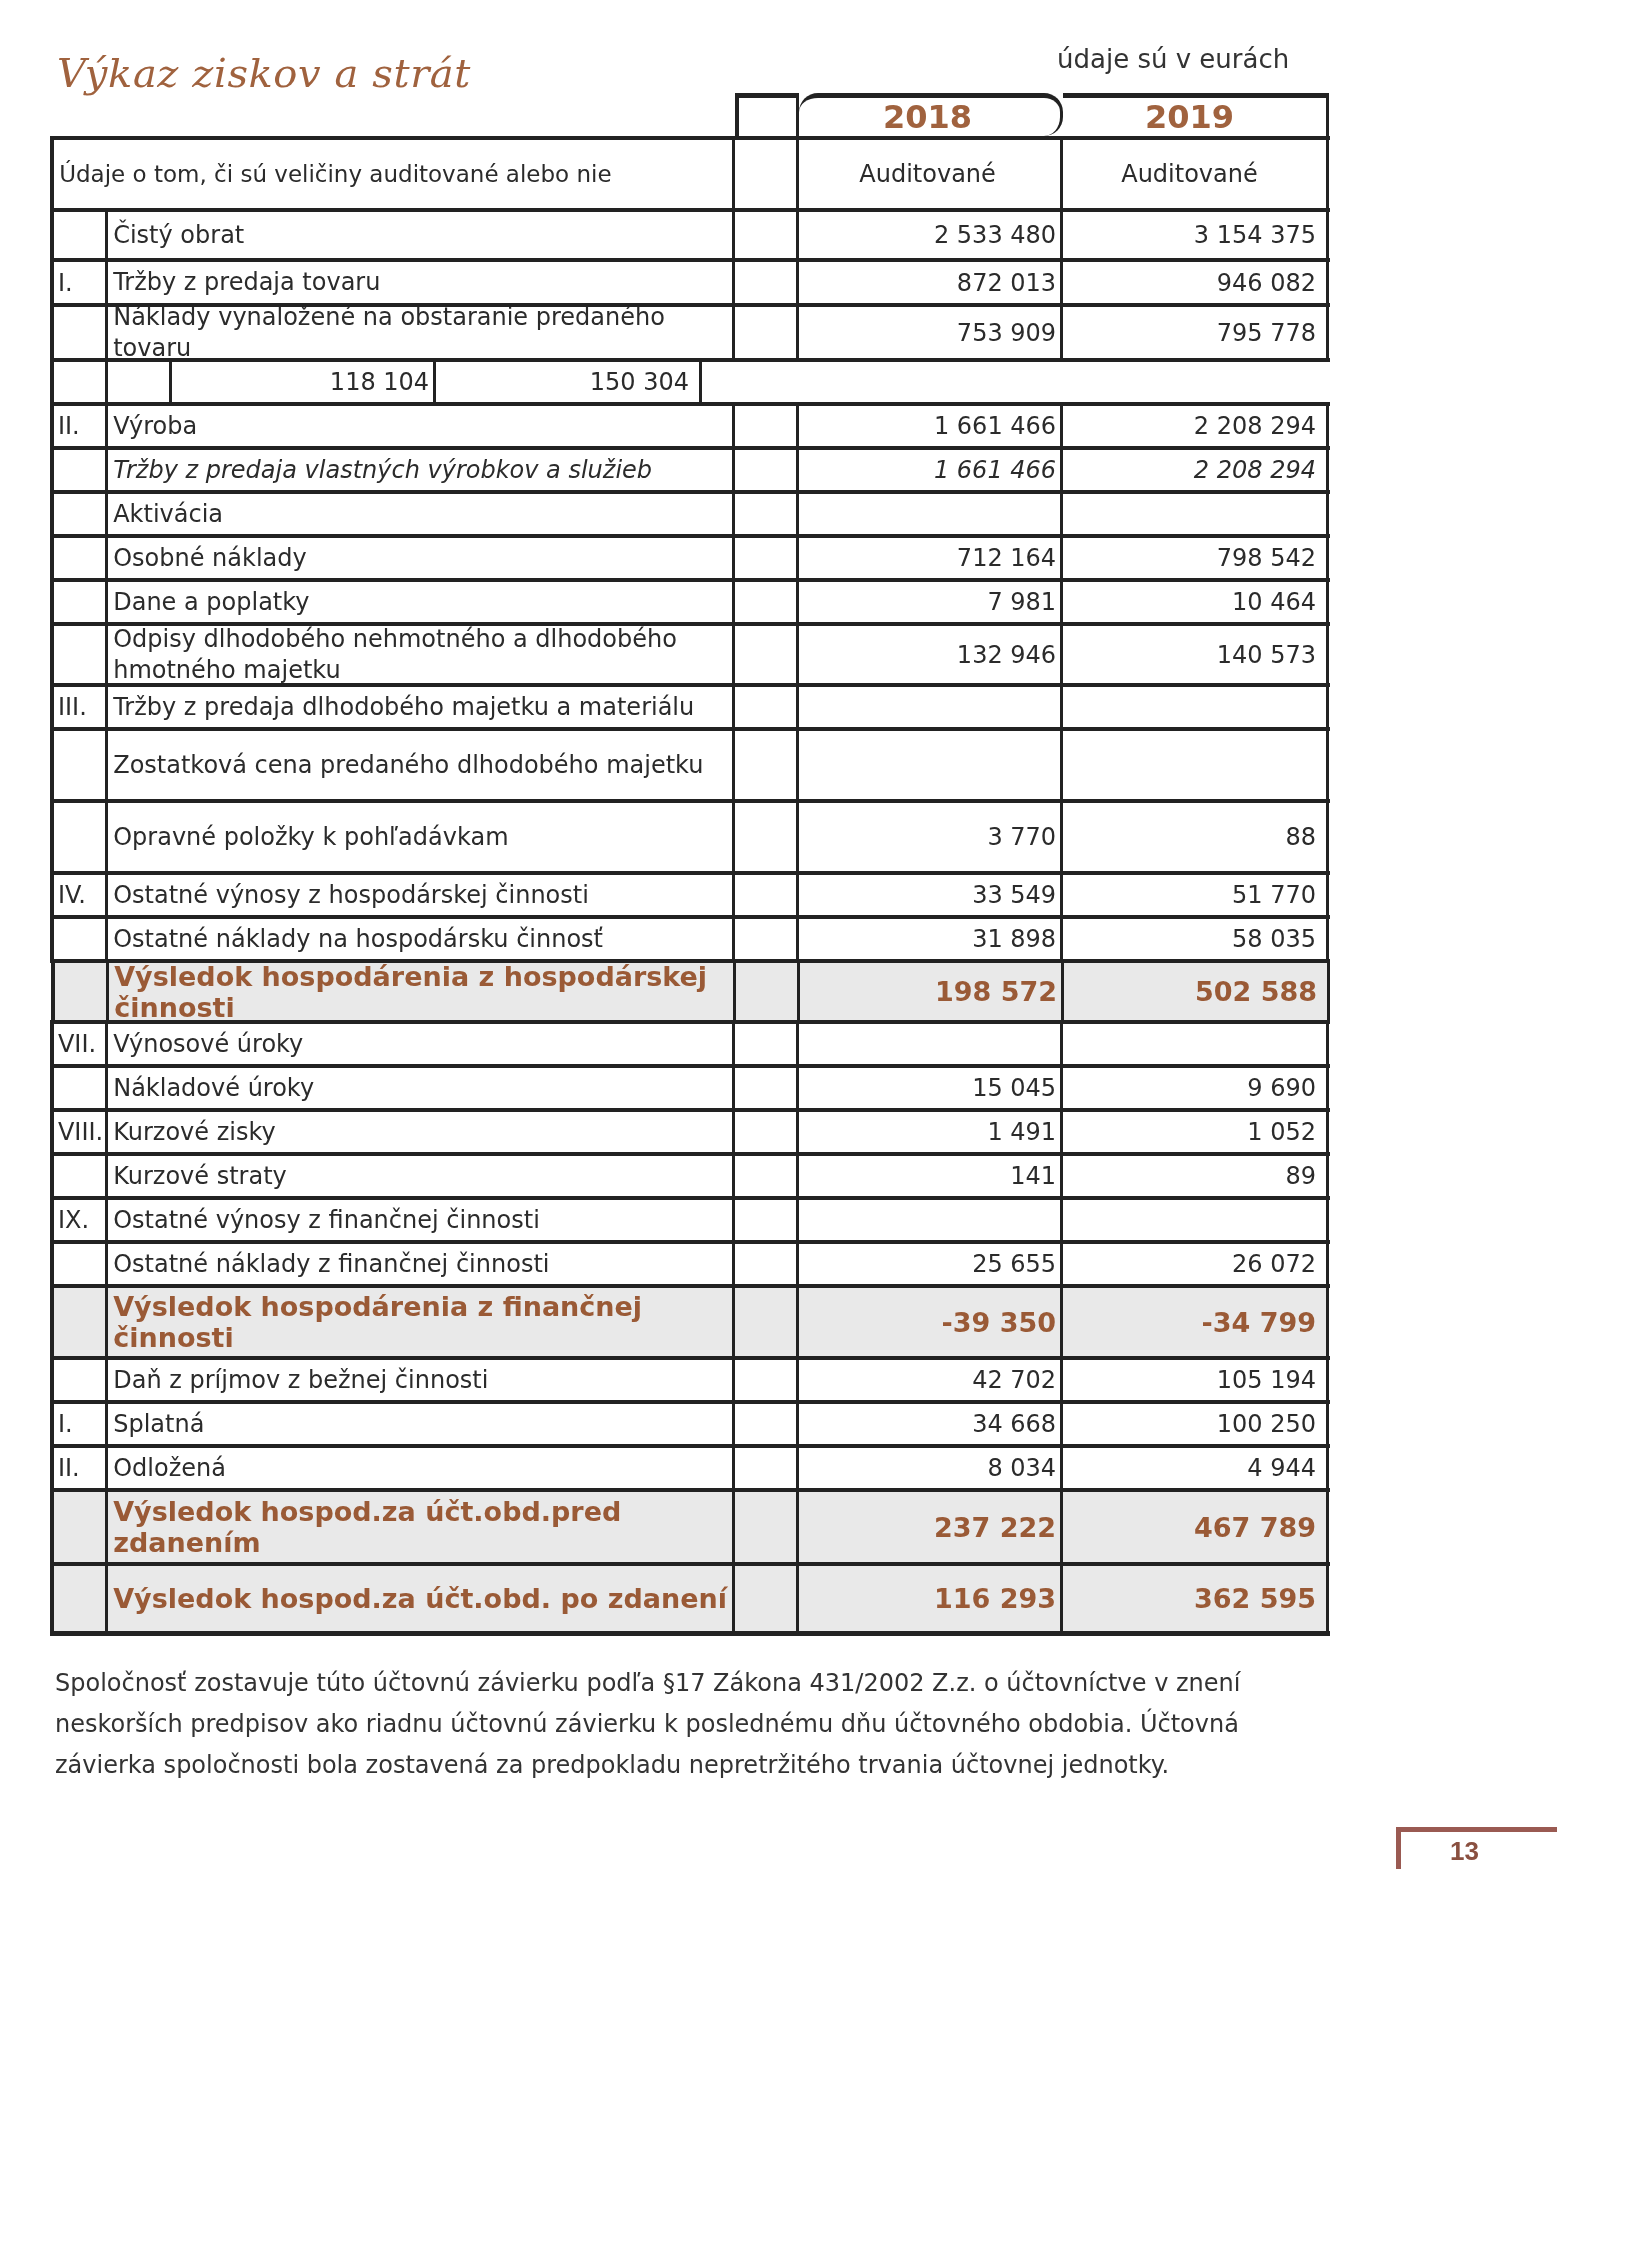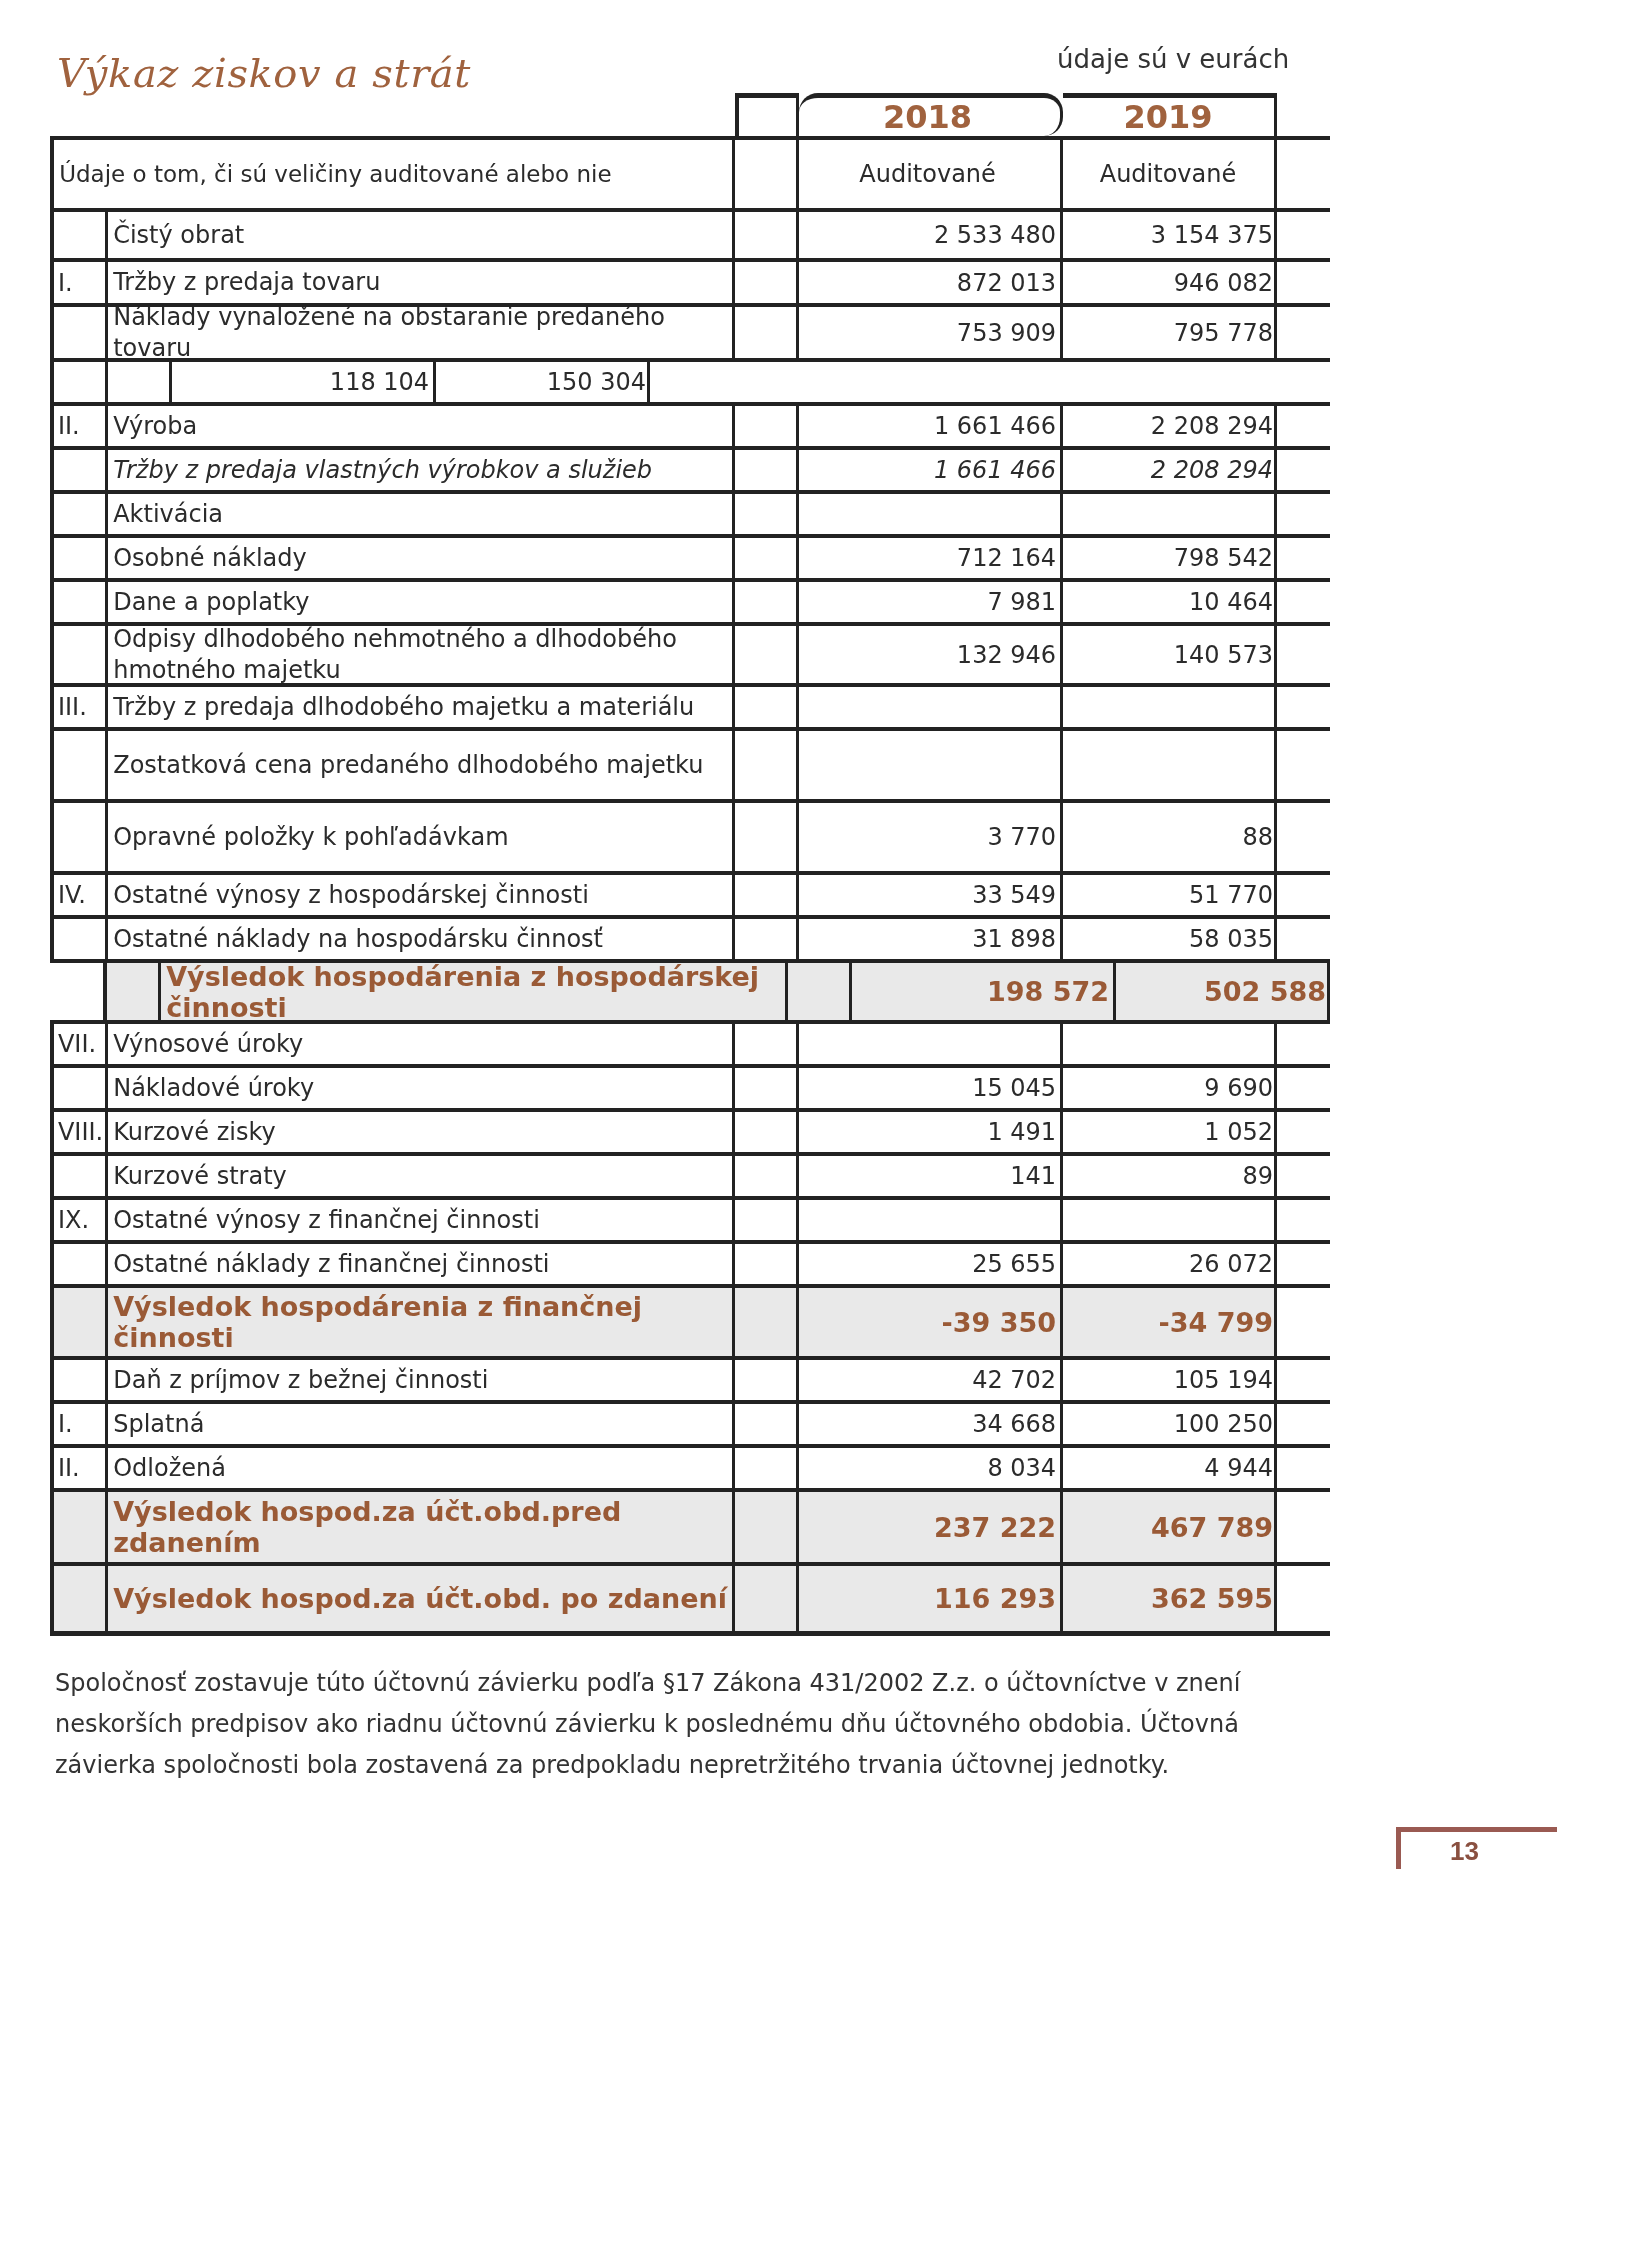--- a/index.html
+++ b/index.html
@@ -11,21 +11,21 @@
 
   .tbl { position:absolute; left:50px; top:93px; width:1280px; }
   .row { position:relative; display:flex; border-top:4.5px solid #222; box-sizing:border-box; }
   .row.last { border-bottom:5.2px solid #222; }
   .cell { box-sizing:border-box; border-right:3.9px solid #222; display:flex; align-items:center;
           font-size:24px; overflow:hidden; }
   .c-roman { width:58px; padding-left:3.9px; border-left:4.5px solid #222; }
   .c-desc  { width:627px; padding-left:5.2px; line-height:31px; }
   .c-blank { width:64px; }
   .c-v18   { width:264px; justify-content:flex-end; padding-right:3.9px; }
-  .c-v19   { width:214px; justify-content:flex-end; padding-right:1px; }
+  .c-v19   { width:266px; justify-content:flex-end; padding-right:10px; }
   .c-wide  { width:685px; padding-left:5.2px; border-left:4.5px solid #222; line-height:34px; }
   .hdr-year { color:#a0623e; font-weight:bold; font-size:32px; justify-content:center; }
   .hdr-aud  { justify-content:center; font-size:24px; }
   .shade { background:#e9e9e9; }
   .bold-brown { color:#9a5a36; font-weight:bold; font-size:27px; }
 
   .note { position:absolute; left:55px; top:1663px; width:1289px; font-size:24px; line-height:41px; color:#333; }
   .pagebox { position:absolute; left:1396px; top:1827px; width:161px; height:42px;
              border-top:5.2px solid #9a5a52; border-left:5.2px solid #9a5a52; box-sizing:border-box; }
   .pagenum { position:absolute; left:1450px; top:1836px; font-family:"Liberation Sans", sans-serif;

